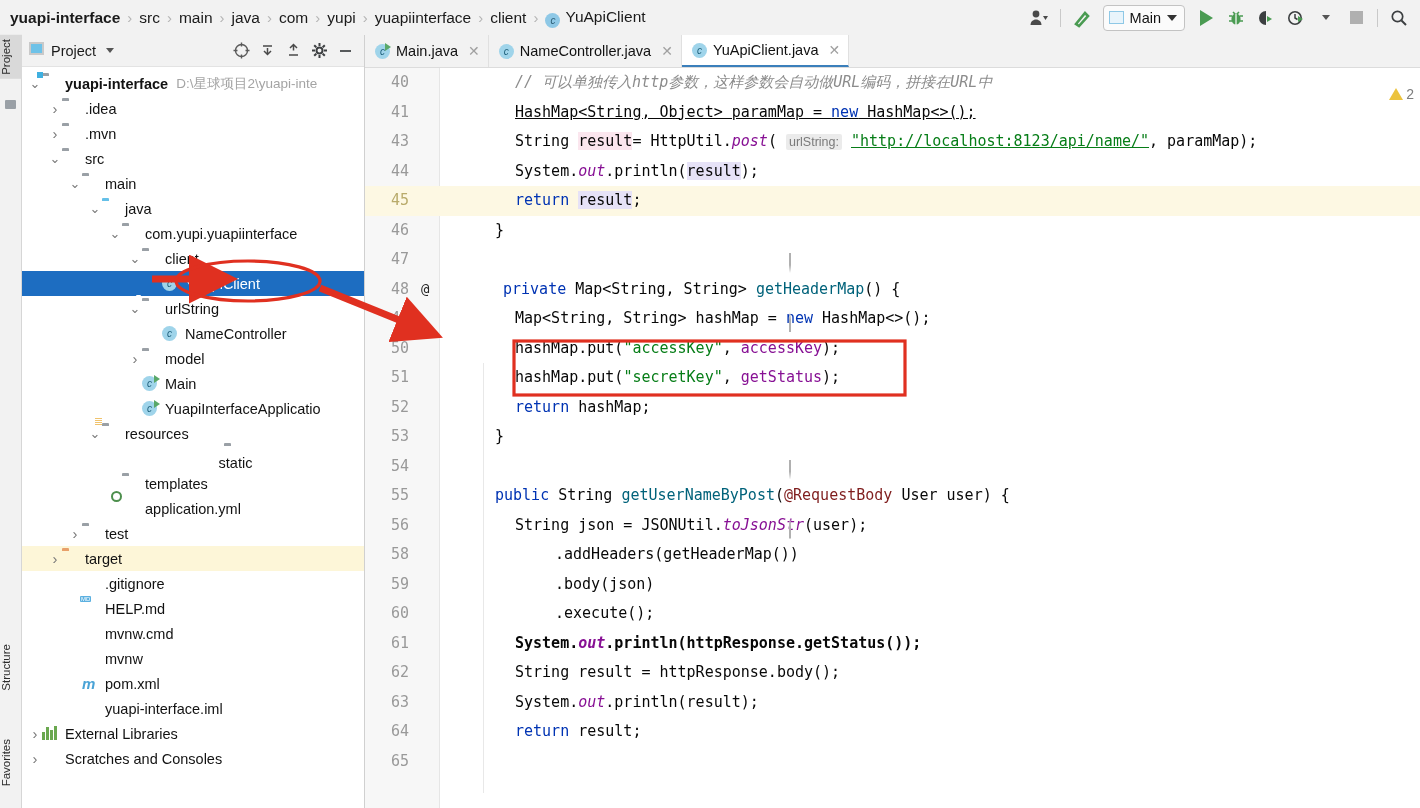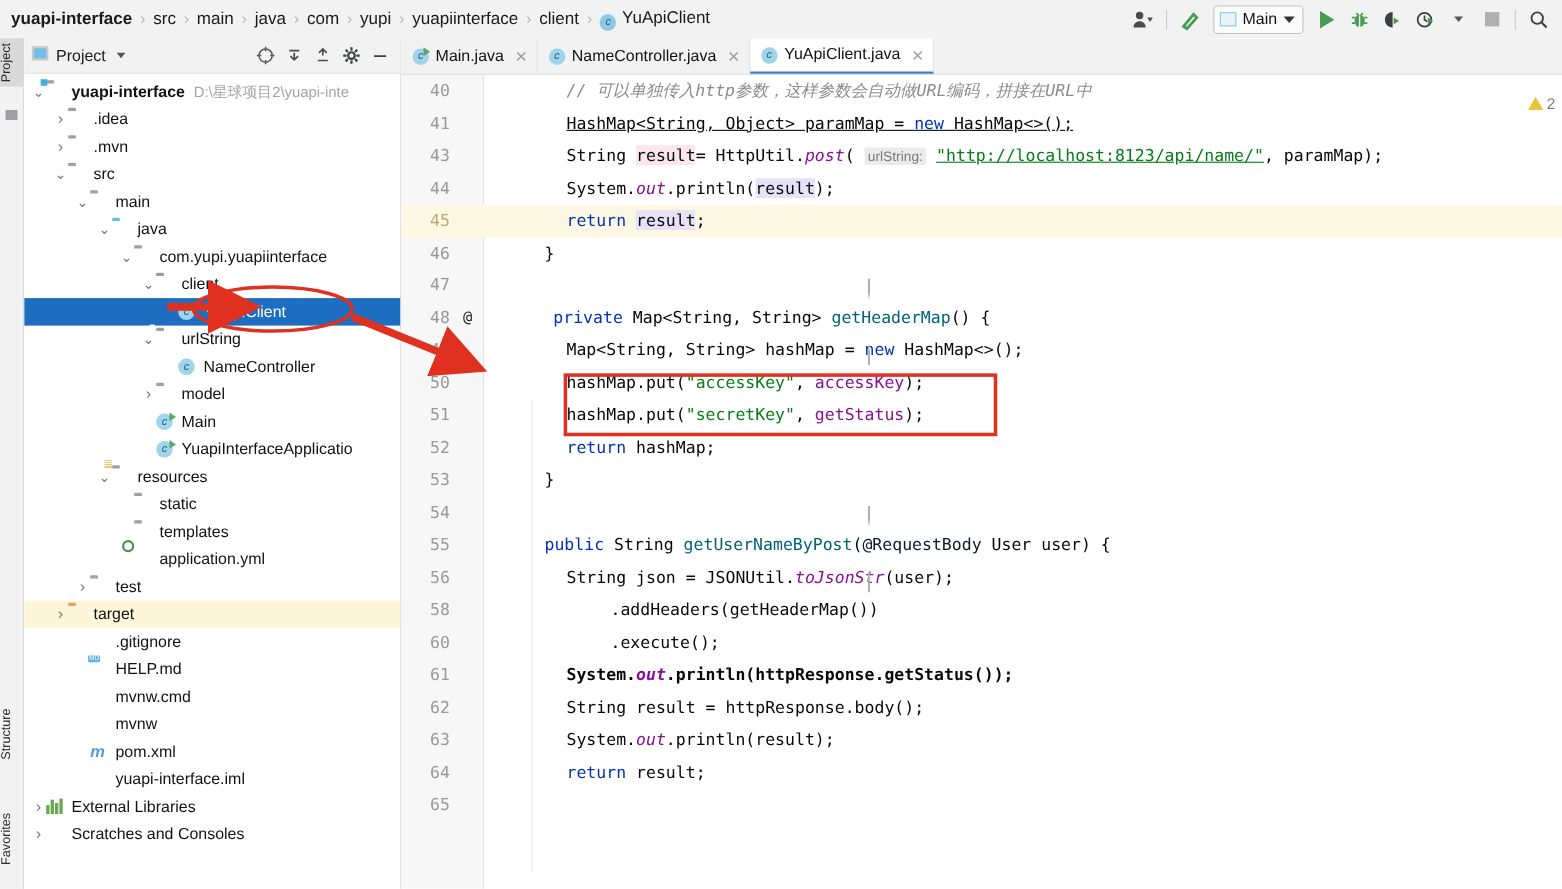--- a/index.html
+++ b/index.html
@@ -128,21 +128,21 @@
   .ln.cur { background:#fdf8e3; }
   .ln.cur .num { color:#b9ab6b; }
 
   .kw   { color:#0033b3; }
   .str  { color:#067d17; }
   .url  { color:#067d17; text-decoration:underline; }
   .cmt  { color:#8c8c8c; font-style:italic; }
   .mth  { color:#00627a; }
   .fld  { color:#871094; }
   .stat { color:#871094; font-style:italic; }
-  .ann  { color:#0f172a; }
+  .ann  { color:#7f1d1d; }
   .hint { background:#ebebeb; color:#7a7a7a; font-size:12.5px;
     padding:1px 3px; border-radius:2px; font-family:"Liberation Sans",sans-serif; }
   .hi-pink { background:#fbe6ee; }
   .hi-lav  { background:#e6e2f7; }
 
   #vsep { position:absolute; left:74px; top:0; width:1px; height:740px;
     background:#e6e6e6; }
   #indent { position:absolute; left:118px; top:295px; width:1px; height:430px;
     background:#e8e8e8; }
 
@@ -376,21 +376,21 @@
         <span class="ticon" style="position: relative;">
           <span class="ci run">c</span>
         </span>
         <span class="tlabel">YuapiInterfaceApplicatio</span>
       </div>
       <div class="trow" style="padding-left: 66px;">
         <span class="twist" style="font-size: 13px;">⌄</span>
         <span class="ticon"><span class="fi"><span class="lines"></span></span></span>
         <span class="tlabel">resources</span>
       </div>
-      <div class="trow" style="padding-left: 86px;">
+      <div class="trow" style="padding-left: 86px; flex-direction: column;">
         <span class="twist"></span>
         <span class="ticon"><span class="fi"></span></span>
         <span class="tlabel">static</span>
       </div>
       <div class="trow" style="padding-left: 86px;">
         <span class="twist"></span>
         <span class="ticon"><span class="fi"></span></span>
         <span class="tlabel">templates</span>
       </div>
       <div class="trow" style="padding-left: 86px;">
@@ -547,20 +547,24 @@
           <span class="num">55</span>
           <span class="txt" style="left: 130px;"><span class="kw">public</span><span> String </span><span class="mth">getUserNameByPost</span><span>(</span><span class="ann">@RequestBody</span><span> User user) {</span></span>
         </div>
         <div class="ln">
           <span class="num">56</span>
           <span class="txt" style="left: 150px;"><span>String json = JSONUtil.</span><span class="stat">toJsonStr</span><span>(user);</span></span>
         </div>
         <div class="ln">
           <span class="num">58</span>
           <span class="txt" style="left: 190px;"><span>.addHeaders(getHeaderMap())</span></span>
+        </div>
+        <div class="ln">
+          <span class="num">59</span>
+          <span class="txt" style="left: 190px;"><span>.body(json)</span></span>
         </div>
         <div class="ln">
           <span class="num">60</span>
           <span class="txt" style="left: 190px;"><span>.execute();</span></span>
         </div>
         <div class="ln">
           <span class="num">61</span>
           <span class="txt" style="left: 150px; font-weight: bold;"><span>System.</span><span class="stat">out</span><span>.println(httpResponse.getStatus());</span></span>
         </div>
         <div class="ln">

